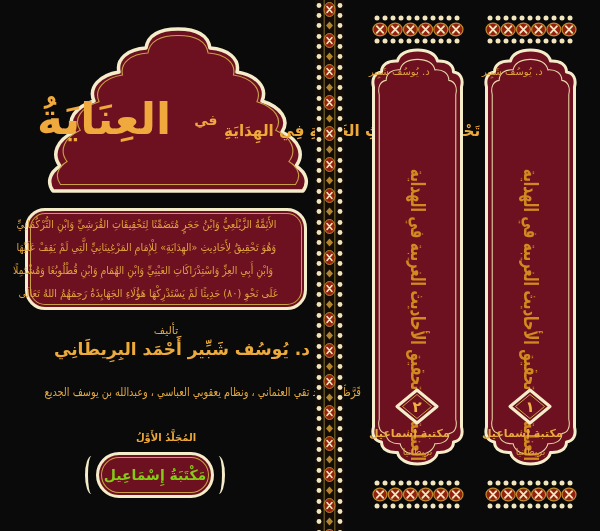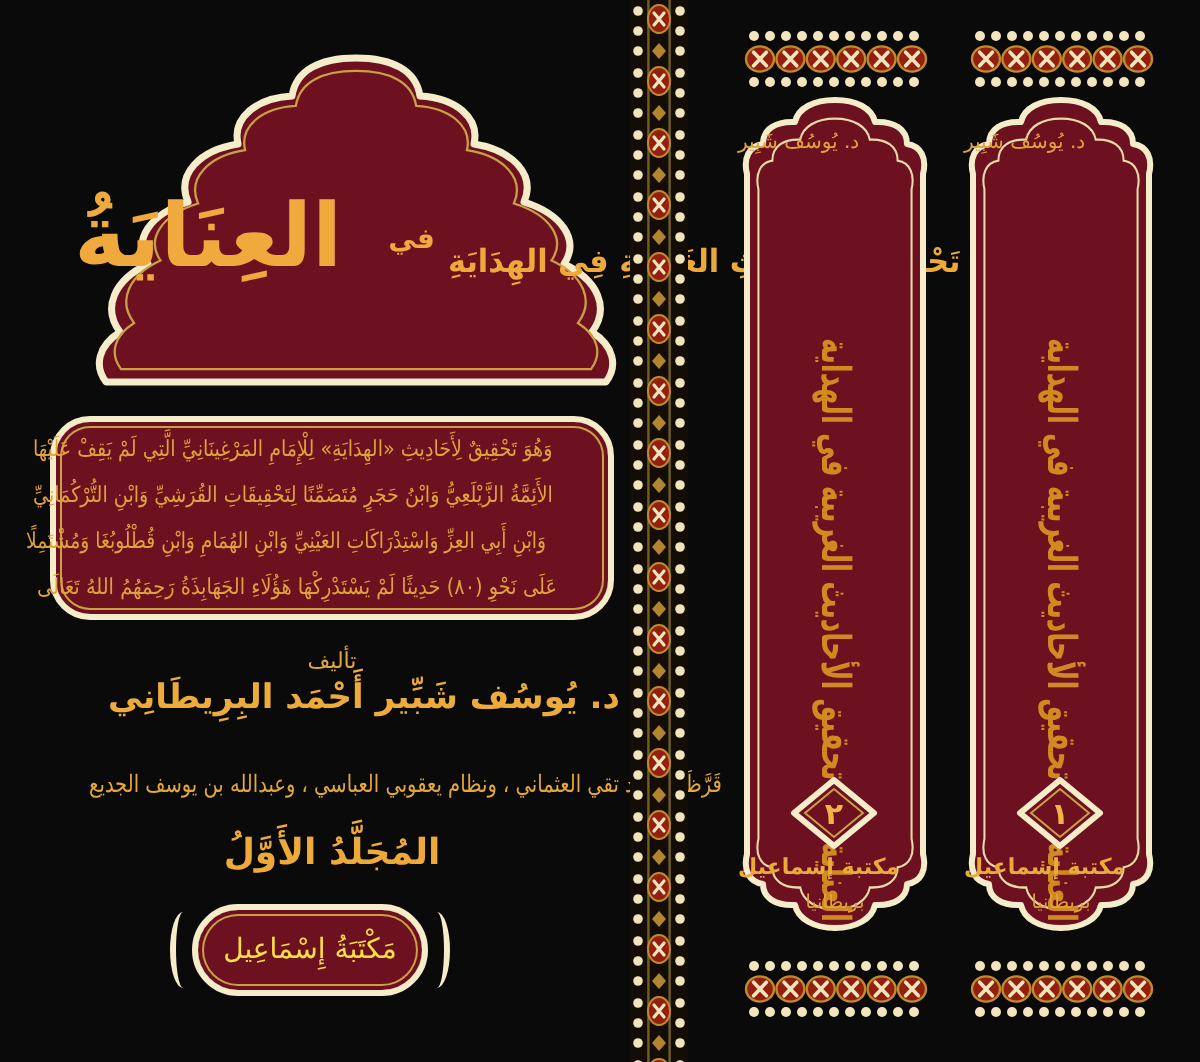--- a/index.html
+++ b/index.html
@@ -24,29 +24,29 @@
     box-shadow: inset 0 0 0 2px #6d1120, inset 0 0 0 3px #c9a045;
     display:flex; flex-direction:column; justify-content:center; padding:2px 8px;
   }
   .desc-line { height:23px; line-height:23px; font-size:11px; color:#dfa23c; text-align:center; direction:rtl; }
 
   .byline-label { position:absolute; top:324px; left:0; width:332px; text-align:center; font-size:11px; color:#e2a83e; }
   .author-line { position:absolute; top:339px; left:0; width:364px; text-align:center; }
   .author-line .fit { font-size:17px; font-weight:bold; color:#edab3c; direction:rtl; }
   .endorsers-line { position:absolute; top:381px; left:8px; width:316px; text-align:center; }
   .endorsers-line .fit { font-size:12px; color:#e2a83e; direction:rtl; }
-  .volume-label { position:absolute; top:416px; left:0; width:332px; text-align:center; font-size:18px; font-weight:bold; color:#eda93a; direction:rtl; }
+  .volume-label { position:absolute; top:432px; left:0; width:332px; text-align:center; font-size:10px; font-weight:bold; color:#eda93a; direction:rtl; }
 
   .badge {
     position:absolute; top:452px; left:96px; width:118px; height:46px; box-sizing:border-box;
     background:#6d1120; border:3px solid #f5ecca; border-radius:23px;
     box-shadow: inset 0 0 0 2px #6d1120, inset 0 0 0 3px #c9a045;
     display:flex; align-items:center; justify-content:center;
   }
-  .badge .fit { font-size:14px; font-weight:normal; color:#fde047; direction:rtl; }
+  .badge .fit { font-size:14px; font-weight:bold; color:#84cc16; direction:rtl; }
   .badge::before, .badge::after { content:""; position:absolute; top:1px; width:10px; height:38px; }
   .badge::before { left:-14px; border-left:3px solid #f5ecca; border-radius:50%; }
   .badge::after  { right:-14px; border-right:3px solid #f5ecca; border-radius:50%; }
 
   
   .vstrip { position:absolute; left:315px; top:0; }
 
   
   .spine { position:absolute; top:0; width:97px; height:531px; }
   .spine-left  { left:369px; }
@@ -132,22 +132,22 @@
       </svg>
       <div class="dome-content">
         <div class="main-title">العِنَايَةُ</div>
         <div class="connector">في</div>
         <div class="connector-line"></div>
         <div class="subtitle-wrap"><span class="subtitle fit" style="transform: scaleX(0.948148);">تَحْقِيقِ الأَحَادِيثِ الغَرِيبَةِ فِي الهِدَايَةِ</span></div>
       </div>
     </div>
 
     <div class="desc-panel">
+      <div class="desc-line"><span class="fit" style="transform: scaleX(0.869565);">الأَئِمَّةُ الزَّيْلَعِيُّ وَابْنُ حَجَرٍ مُتَضَمِّنًا لِتَحْقِيقَاتِ القُرَشِيِّ وَابْنِ التُّرْكُمَانِيِّ</span></div>
       <div class="desc-line"><span class="fit" style="transform: scaleX(0.869565);">وَهُوَ تَحْقِيقٌ لِأَحَادِيثِ «الهِدَايَةِ» لِلْإِمَامِ المَرْغِينَانِيِّ الَّتِي لَمْ يَقِفْ عَلَيْهَا</span></div>
-      <div class="desc-line"><span class="fit" style="transform: scaleX(0.869565);">الأَئِمَّةُ الزَّيْلَعِيُّ وَابْنُ حَجَرٍ مُتَضَمِّنًا لِتَحْقِيقَاتِ القُرَشِيِّ وَابْنِ التُّرْكُمَانِيِّ</span></div>
       <div class="desc-line"><span class="fit" style="transform: scaleX(0.849673);">وَابْنِ أَبِي العِزِّ وَاسْتِدْرَاكَاتِ العَيْنِيِّ وَابْنِ الهُمَامِ وَابْنِ قُطْلُوبُغَا وَمُشْتَمِلًا</span></div>
       <div class="desc-line"><span class="fit" style="transform: scaleX(0.881356);">عَلَى نَحْوِ (٨٠) حَدِيثًا لَمْ يَسْتَدْرِكْهَا هَؤُلَاءِ الجَهَابِذَةُ رَحِمَهُمُ اللهُ تَعَالَى</span></div>
     </div>
 
     <div class="byline-label">تأليف</div>
     <div class="author-line"><span class="fit">د. يُوسُف شَبِّير أَحْمَد البِرِيطَانِي</span></div>
     <div class="endorsers-line"><span class="fit" style="transform: scaleX(0.812339);">قَرَّظَهُ محمد تقي العثماني ، ونظام يعقوبي العباسي ، وعبدالله بن يوسف الجديع</span></div>
     <div class="volume-label">المُجَلَّدُ الأَوَّلُ</div>
 
     <div class="badge">

